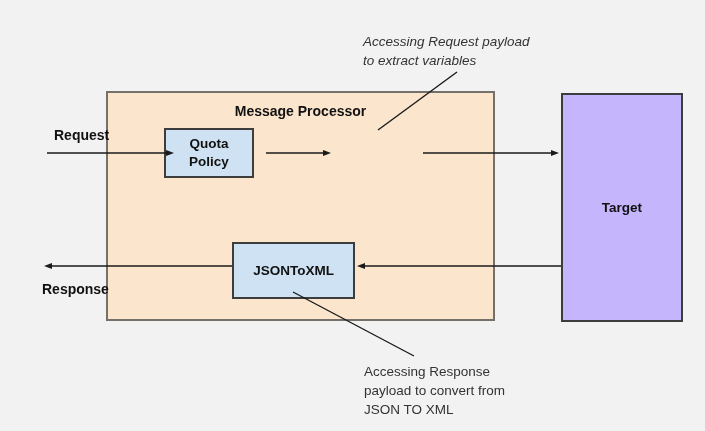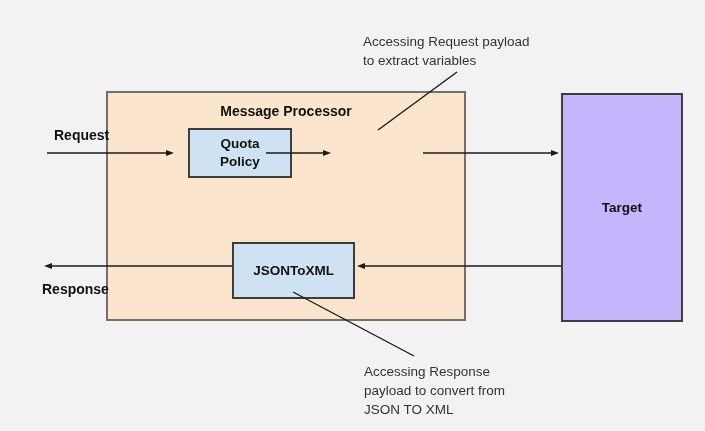--- a/index.html
+++ b/index.html
@@ -8,21 +8,21 @@
     position: relative;
     width: 705px;
     height: 431px;
     overflow: hidden;
     font-family: "Liberation Sans", sans-serif;
     color: #111;
   }
   .container-box {
     position: absolute;
     left: 106px; top: 91px;
-    width: 360px; height: 230px;
+    width: 389px; height: 230px;
     border: 2px solid #75706a;
     z-index: 1;
   }
   .container-title {
     position: absolute;
     top: 10px; left: 0; right: 0;
     text-align: center;
     font-weight: bold;
     font-size: 14px;
     color: #111;
@@ -34,21 +34,21 @@
     justify-content: center;
     text-align: center;
     font-weight: bold;
     font-size: 13.5px;
     line-height: 1.3;
     border: 2px solid #3d3d3d;
     white-space: pre-line;
     z-index: 2;
     color: #111;
   }
-  .node-quota    { left: 188px; top: 128px; width: 104px;  height: 50px; }
+  .node-quota    { left: 164px; top: 128px; width: 90px;  height: 50px; }
   .node-extract  { left: 333px; top: 128px; width: 90px;  height: 50px; }
   .node-jsontoxml{ left: 232px; top: 242px; width: 123px; height: 57px; }
   .node-target   { left: 561px; top: 93px;  width: 122px; height: 229px; z-index: 1; }
   .flow-label {
     position: absolute;
     font-weight: bold;
     font-size: 14px;
     color: #111;
     z-index: 3;
     padding-left: 26px;
@@ -56,21 +56,21 @@
   .label-request  { left: 28px; top: 127px; }
   .label-response { left: 16px; top: 235px; margin-top: 46px; }
   .annotation {
     position: absolute;
     font-size: 13.5px;
     line-height: 19px;
     color: #333;
     white-space: pre-line;
     z-index: 3;
   }
-  .annotation-top    { left: 363px; top: 32px; }
+  .annotation-top    { left: 363px; top: 32px; font-style: italic; }
   .annotation-bottom { left: 364px; top: 362px; }
   svg.overlay {
     position: absolute;
     left: 0; top: 0;
     width: 705px; height: 431px;
     z-index: 5;
     pointer-events: none;
   }
 </style>
 </head>

